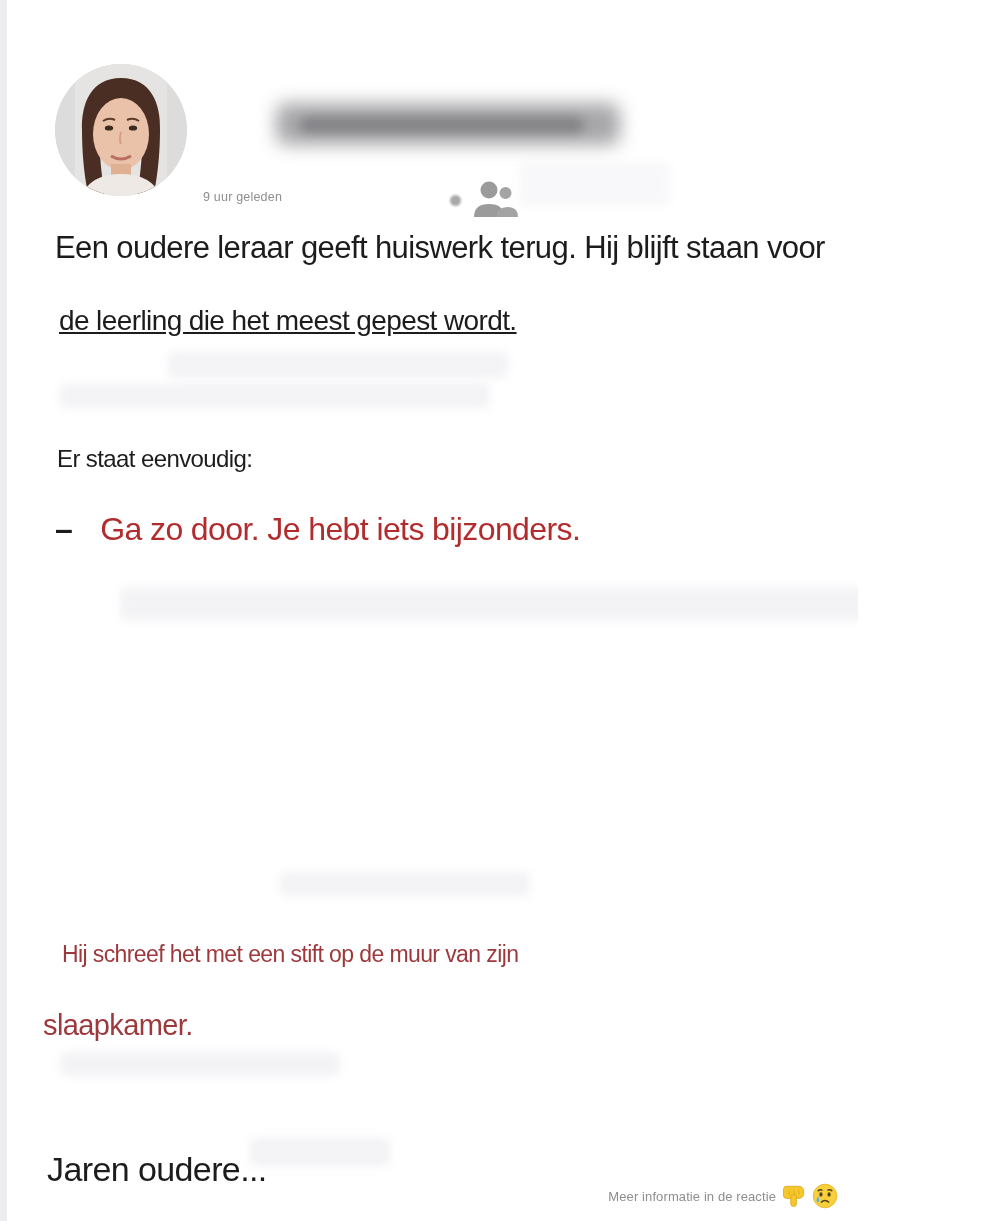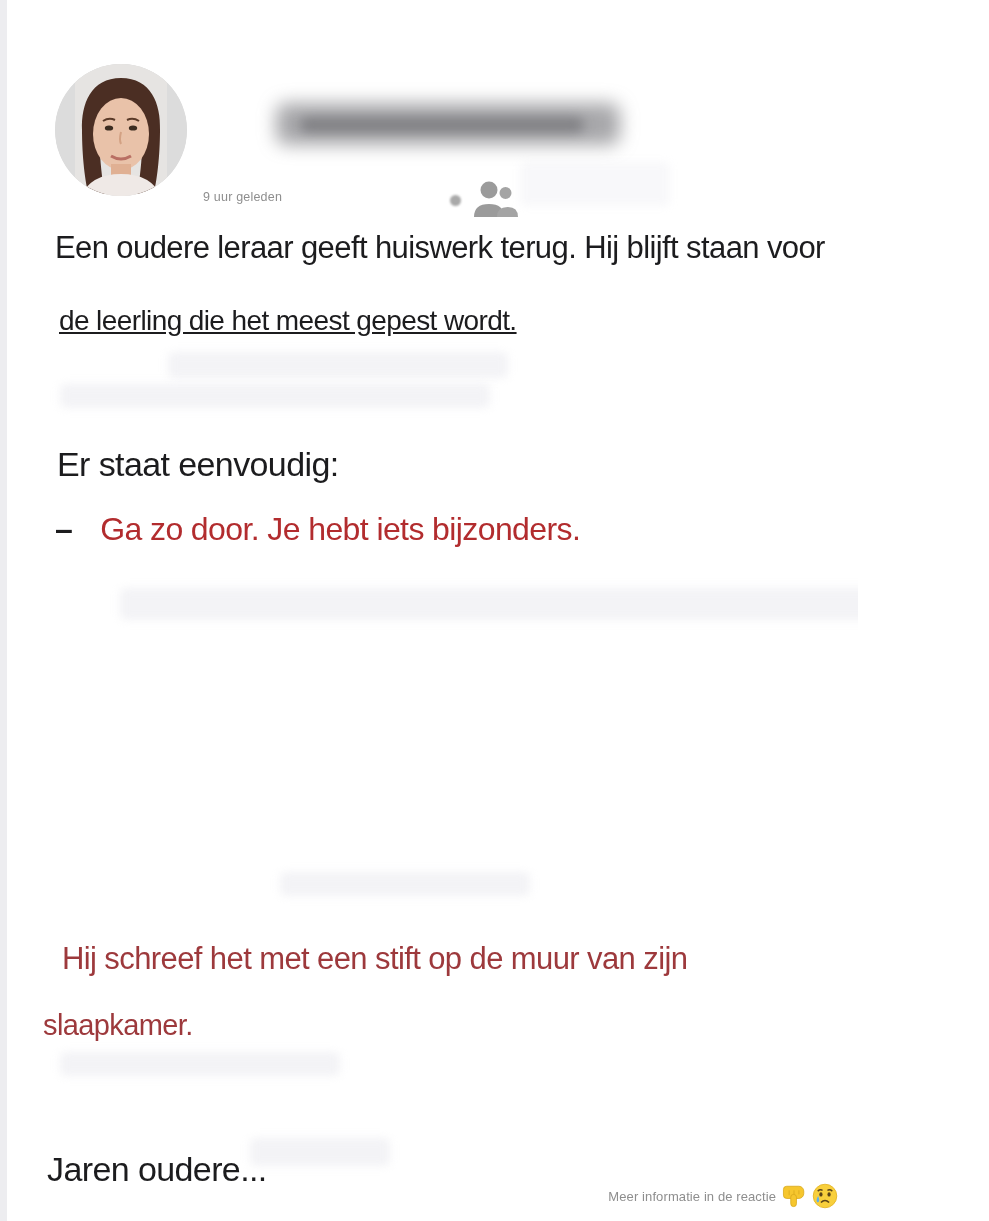--- a/index.html
+++ b/index.html
@@ -35,27 +35,27 @@
     position: absolute; left: 450px; top: 195px; width: 11px; height: 11px;
     border-radius: 50%; background: #a9a9a9; filter: blur(0.8px);
   }
   .friends-icon { position: absolute; left: 466px; top: 179px; }
   .txt {
     position: absolute; color: #1c1c1e; white-space: nowrap;
     letter-spacing: -0.6px; line-height: 1.1;
   }
   .t1 { left: 55px;  top: 231px;  font-size: 31px; }
   .t2 { left: 59px;  top: 306px;  font-size: 28px; text-decoration: underline; }
-  .t3 { left: 57px;  top: 446px;  font-size: 34px; }
+  .t3 { left: 57px;  top: 446px;  font-size: 24px; }
   .t4 { left: 55px;  top: 512px;  font-size: 32px; }
   .t4 .dash { color: #1c1c1e; font-weight: 700; margin-right: 14px; }
   .t4 .red  { color: #b22c2e; margin-left: 14px; }
   .t5 { left: 57px;  top: 729px;  font-size: 27px; letter-spacing: -0.9px; }
   .t6 { left: 56px;  top: 800px;  font-size: 32px; }
-  .t7 { left: 62px;  top: 942px;  font-size: 31px; color: #9d393c; }
+  .t7 { left: 62px;  top: 942px;  font-size: 23px; color: #9d393c; }
   .t8 { left: 43px;  top: 1010px; font-size: 29px; color: #9d393c; }
   .t9 { left: 47px;  top: 1151px; font-size: 34px; }
   .footer-row {
     position: absolute; right: 20px; top: 1183px;
     display: flex; align-items: center; gap: 5px;
   }
   .footer-label { font-size: 13px; color: #8e8e8e; letter-spacing: 0.1px; }
   .emoji { width: 26px; height: 26px; display: inline-block; }
   .artifact {
     position: absolute; background: rgba(214,216,226,0.30);

